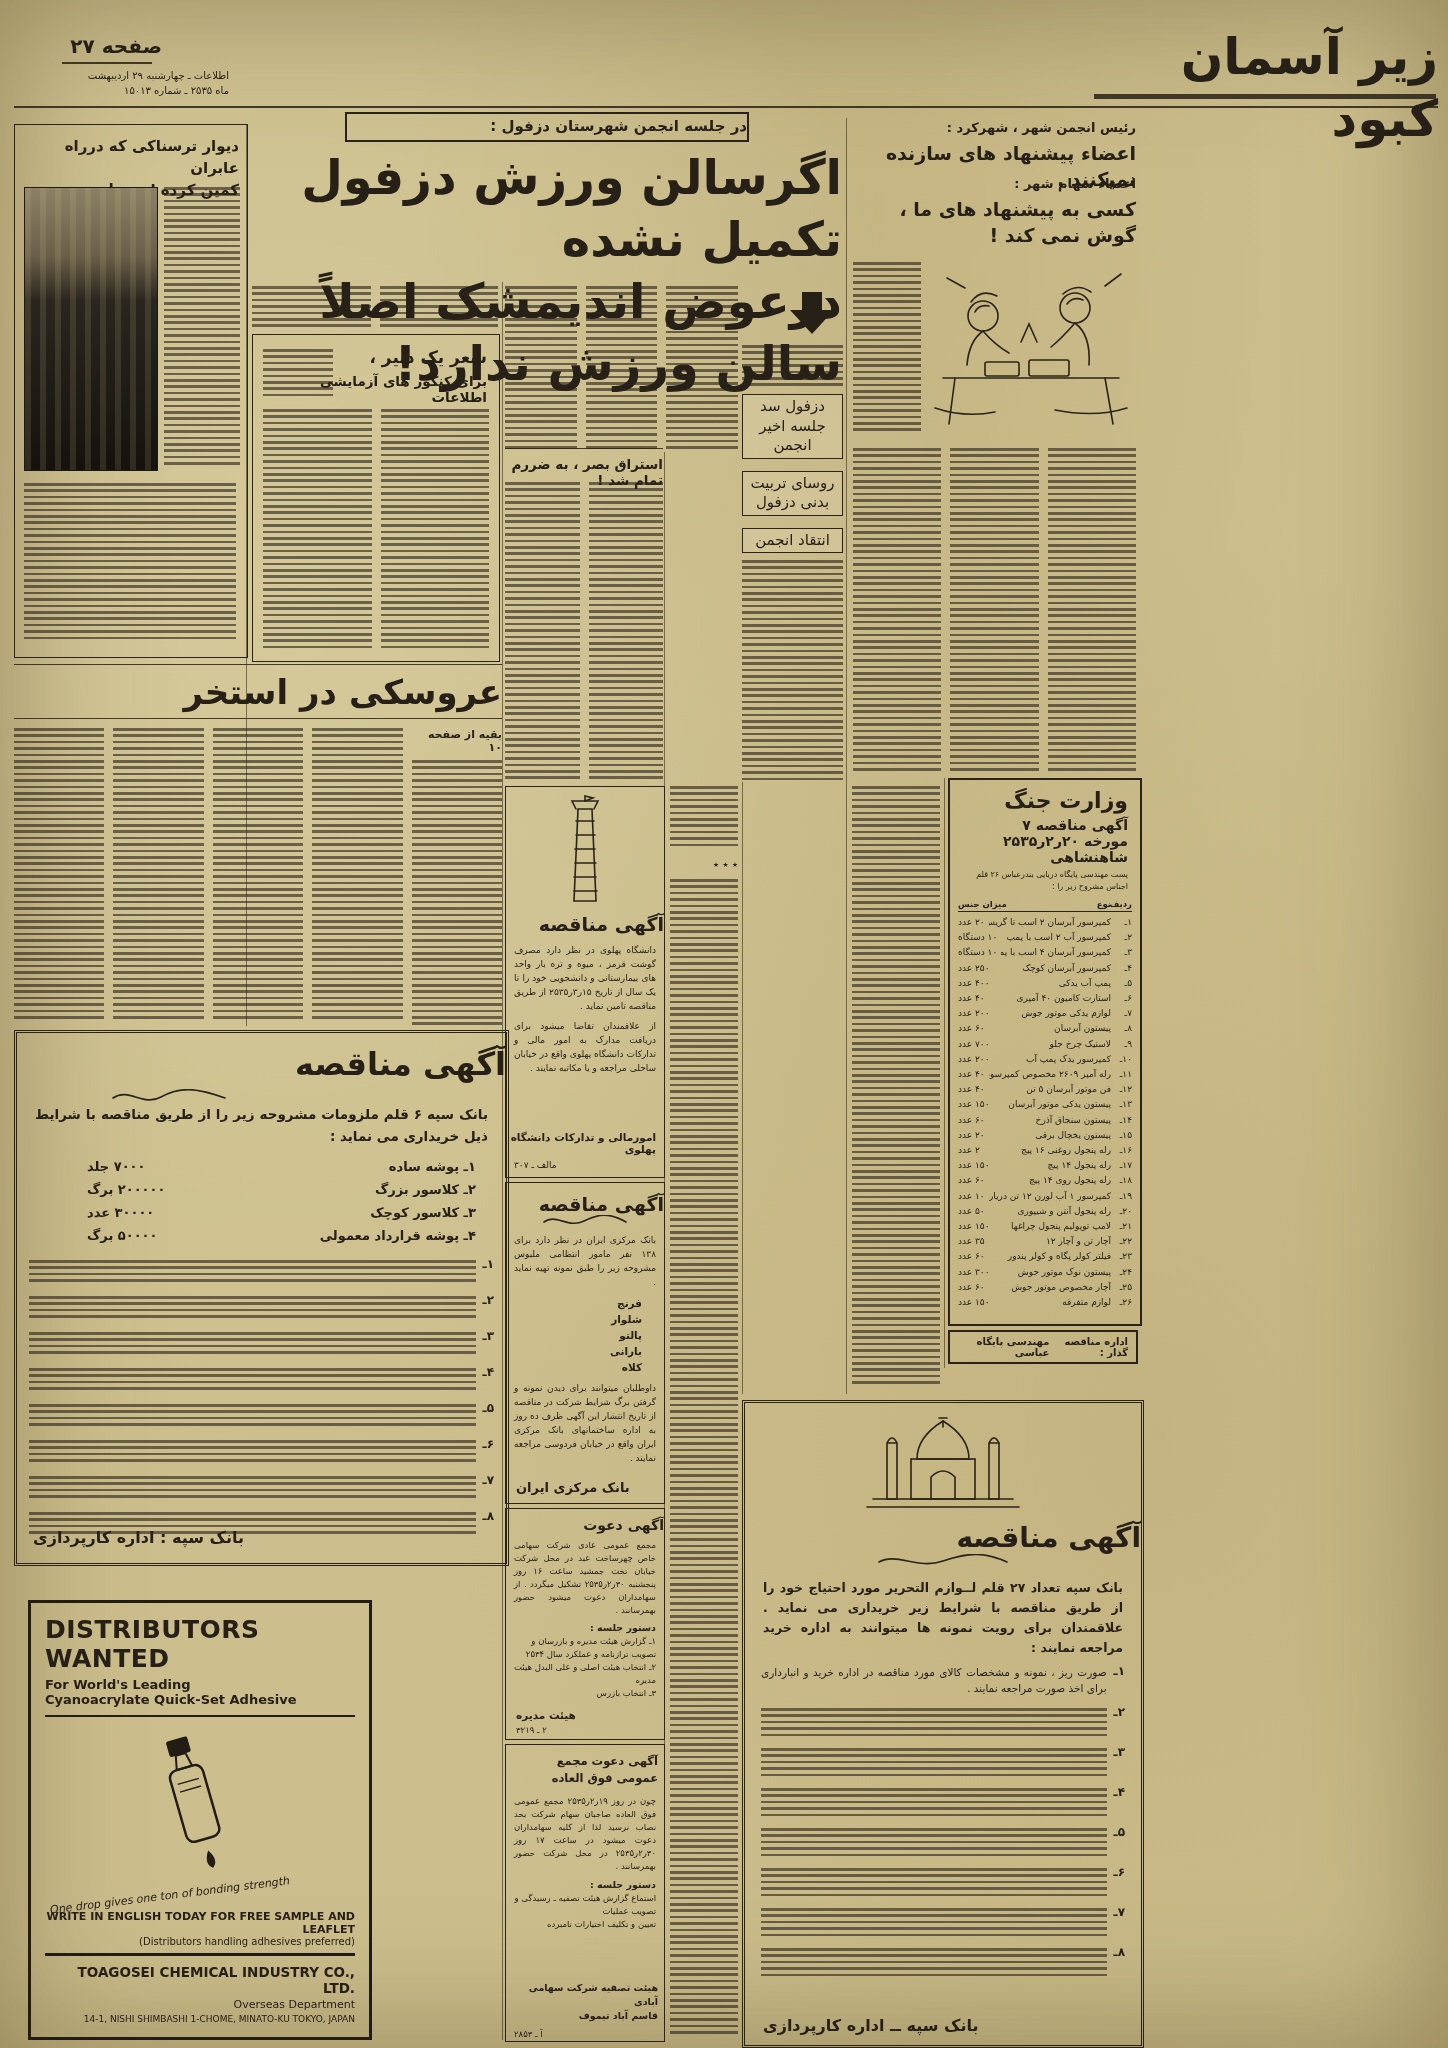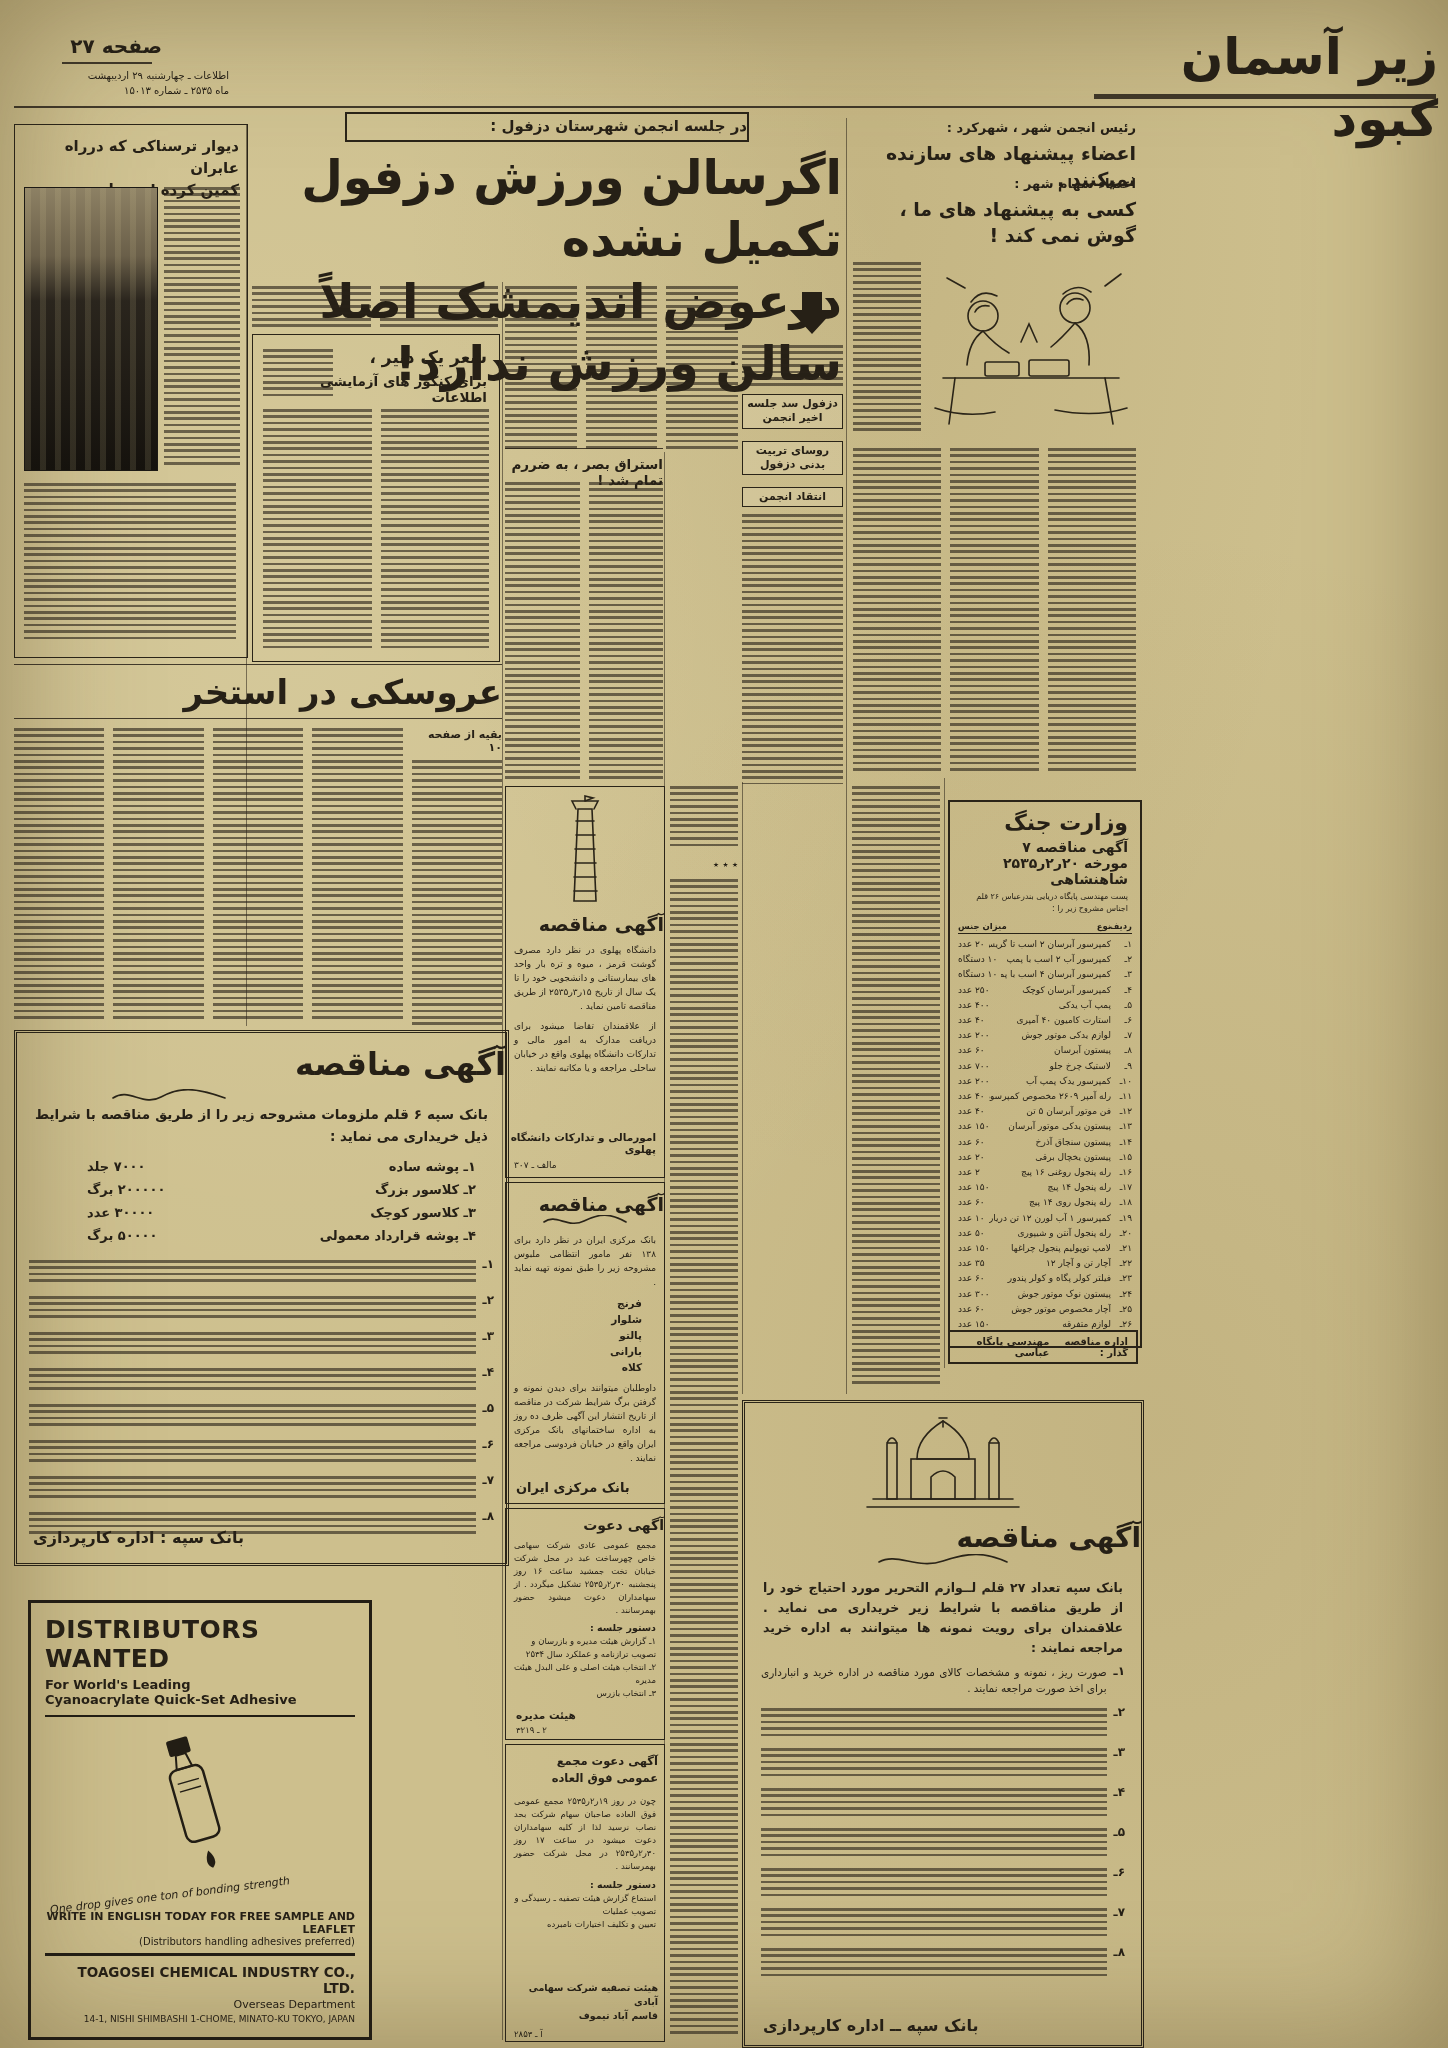--- a/index.html
+++ b/index.html
@@ -18,21 +18,21 @@
   .xb{font-weight:900;}
   .c{text-align:right;}
   .j{text-align:justify;}
   .box{position:absolute;border:1.5px solid #2a2418;}
   .dbox{position:absolute;border:3px double #2a2418;}
   .vr{position:absolute;width:1px;background:rgba(42,35,24,.55);}
   .hr{position:absolute;height:2px;background:rgba(40,33,23,.85);}
   .sim{background-image:repeating-linear-gradient(to bottom, rgba(41,34,24,.62) 0px, rgba(41,34,24,.62) 2.6px, transparent 2.6px, transparent 6.4px);}
   .cols{display:flex;gap:9px;direction:rtl;}
   .col{flex:1;}
-  .tag{border:1px solid #2a2418;font-size:11px;font-weight:bold;text-align:center;padding:2px 3px;line-height:1.3;background:rgba(255,250,225,.15);}
+  .tag{border:1px solid #2a2418;font-size:15px;font-weight:normal;text-align:center;padding:2px 3px;line-height:1.3;background:rgba(255,250,225,.15);}
   .wrow{display:flex;gap:4px;font-size:9px;line-height:15.2px;}
   .wno{width:17px;flex:none;}
   .wit{flex:1;white-space:nowrap;overflow:hidden;}
   .wq{white-space:nowrap;flex:none;}
   .srow{display:flex;justify-content:space-between;font-weight:bold;font-size:13px;line-height:23px;padding:0 30px 0 70px;}
   .cond{display:flex;gap:7px;align-items:flex-start;margin:7px 12px;}
   .cond .no{font-weight:bold;font-size:12px;flex:none;}
   .cond .ln{flex:1;margin-top:3px;}
   .photo{background-image:
      repeating-linear-gradient(90deg, rgba(214,201,150,.14) 0 6px, transparent 6px 15px),
@@ -350,21 +350,21 @@
   </div>
 
   <div class="abs" style="left:670px;top:786px;width:68px;height:1248px;display:flex;flex-direction:column;gap:8px;">
     <div class="sim" style="height:64px;flex:none;"></div>
     <div class="fa c" style="font-size:11px;flex:none;">٭ ٭ ٭</div>
     <div class="sim" style="flex:1;"></div>
   </div>
 
   <div class="abs sim" style="left:852px;top:786px;width:88px;height:600px;"></div>
 
-  <div class="box" style="left:948px;top:800px;width:190px;height:544px;border-width:2px;">
+  <div class="box" style="left:948px;top:778px;width:190px;height:544px;border-width:2px;">
     <div class="fa xb" style="font-size:22px;margin:8px 12px 0 0;">وزارت جنگ</div>
     <div class="fa b" style="font-size:14px;margin:4px 12px 0 0;padding-left:36px;">آگهی مناقصه ۷ مورخه ۲۰ر۲ر۲۵۳۵ شاهنشاهی</div>
     <div class="fa" style="font-size:8px;line-height:12px;margin:4px 12px 0 12px;">پست مهندسی پایگاه دریایی بندرعباس ۲۶ قلم اجناس مشروح زیر را :</div>
     <div class="fa" style="display:flex;gap:4px;font-size:8.5px;font-weight:bold;margin:6px 8px 0 8px;border-bottom:1px solid #2a2418;padding-bottom:2px;">
       <span style="width:17px;">ردیف</span>
       <span style="flex:1;">نوع</span>
       <span>میزان جنس</span>
     </div>
     <div style="margin:3px 8px 0 8px;">
 

